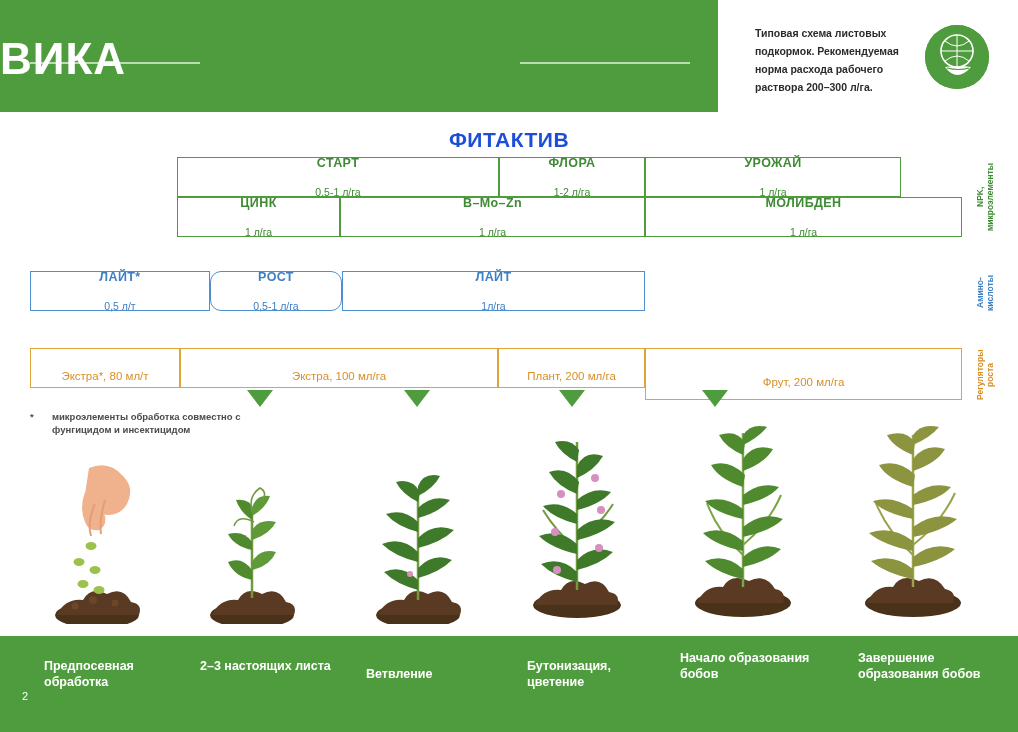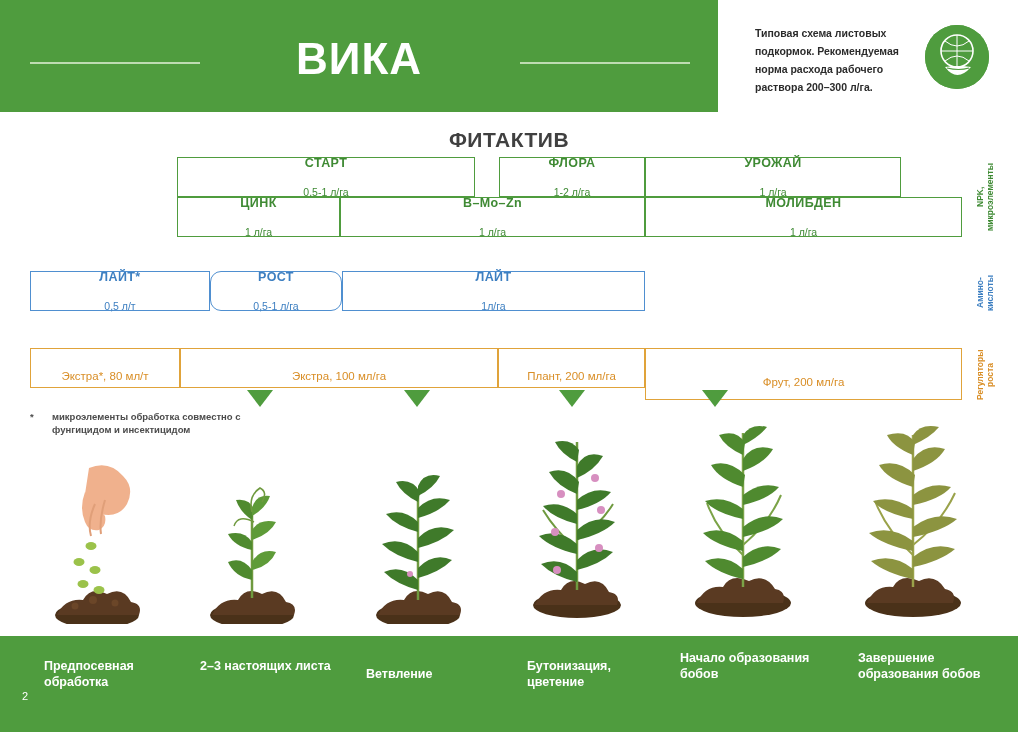--- a/index.html
+++ b/index.html
@@ -9,39 +9,39 @@
     font-family:"Liberation Sans", sans-serif;
     position:relative;
     overflow:hidden;
   }
   
   .header{
     position:absolute;left:0;top:0;width:718px;height:112px;
     background:#4f9c3e;
   }
   .header-title{
-    position:absolute;left:0;top:34px;width:718px;text-align:center;
+    position:absolute;left:0;top:34px;width:718px;
     color:#ffffff;font-size:44px;font-weight:bold;letter-spacing:1px;
   }
   .hr-left{position:absolute;left:30px;top:62px;width:170px;height:2px;background:#bedcb2;}
   .hr-right{position:absolute;left:520px;top:62px;width:170px;height:2px;background:#bedcb2;}
 
   .header-note{
     position:absolute;left:755px;top:24px;width:165px;
     font-size:10.5px;line-height:18px;color:#2b2b2b;font-weight:bold;
   }
   .logo{
     position:absolute;left:925px;top:25px;width:64px;height:64px;
     border-radius:50%;background:#4f9c3e;
   }
 
   
   .phytactive-title{
     position:absolute;left:0;top:128px;width:1018px;text-align:center;
-    color:#404040;font-size:21px;font-weight:bold;letter-spacing:.5px;
+    color:#1d4ed8;font-size:21px;font-weight:bold;letter-spacing:.5px;
   }
 
   
   .grid{position:absolute;box-sizing:border-box;}
   .cell{
     box-sizing:border-box;position:absolute;
     display:flex;flex-direction:column;align-items:center;justify-content:center;
     text-align:center;
   }
   .cell .c-title{font-size:12.5px;font-weight:bold;letter-spacing:.4px;}
@@ -108,21 +108,21 @@
     <circle cx="32" cy="26" r="16" fill="none" stroke="#ffffff" stroke-width="1.6"></circle>
     <path d="M16 26 h32 M32 10 v32 M20 16 Q32 26 44 16 M20 36 Q32 26 44 36" stroke="#ffffff" stroke-width="1" fill="none"></path>
     <path d="M20 42 Q32 58 46 42 Q34 40 20 42 Z" fill="#ffffff"></path>
     <path d="M22 43 Q34 46 44 43" stroke="#4f9c3e" stroke-width="1.2" fill="none"></path>
   </svg>
 </div>
 
 <div class="phytactive-title">ФИТАКТИВ</div>
 
 <div class="grid npk-row1">
-  <div class="cell" style="left:177px;top:157px;width:298px;height:40px;">
+  <div class="cell" style="left:177px;top:157px;width:322px;height:40px;">
     <span class="c-title">СТАРТ</span>
     <span class="c-sub">0,5-1 л/га</span>
   </div>
   <div class="cell" style="left:499px;top:157px;width:146px;height:40px;">
     <span class="c-title">ФЛОРА</span>
     <span class="c-sub">1-2 л/га</span>
   </div>
   <div class="cell" style="left:645px;top:157px;width:256px;height:40px;">
     <span class="c-title">УРОЖАЙ</span>
     <span class="c-sub">1 л/га</span>

